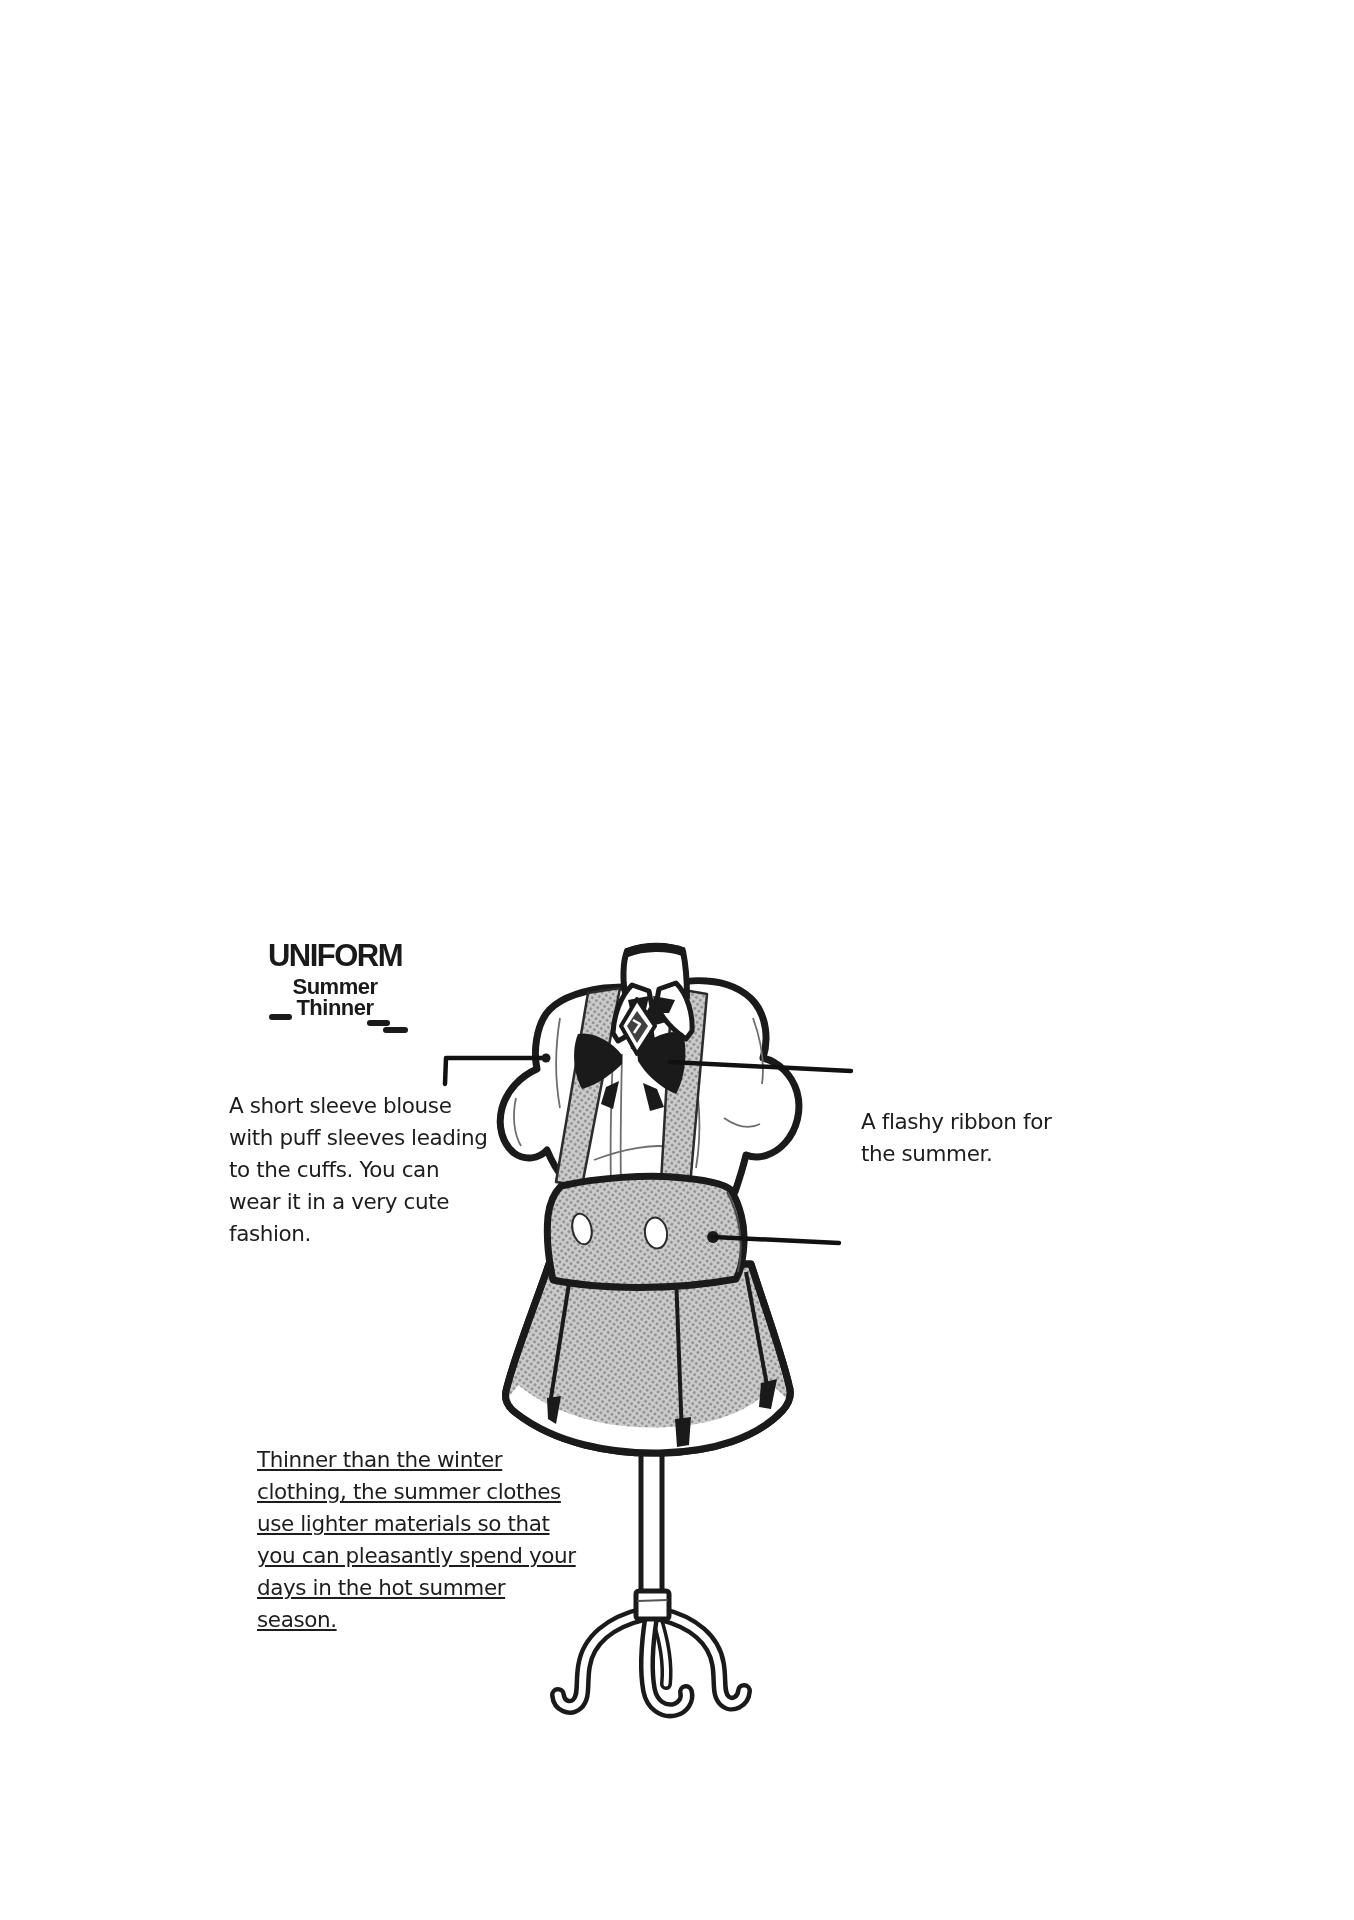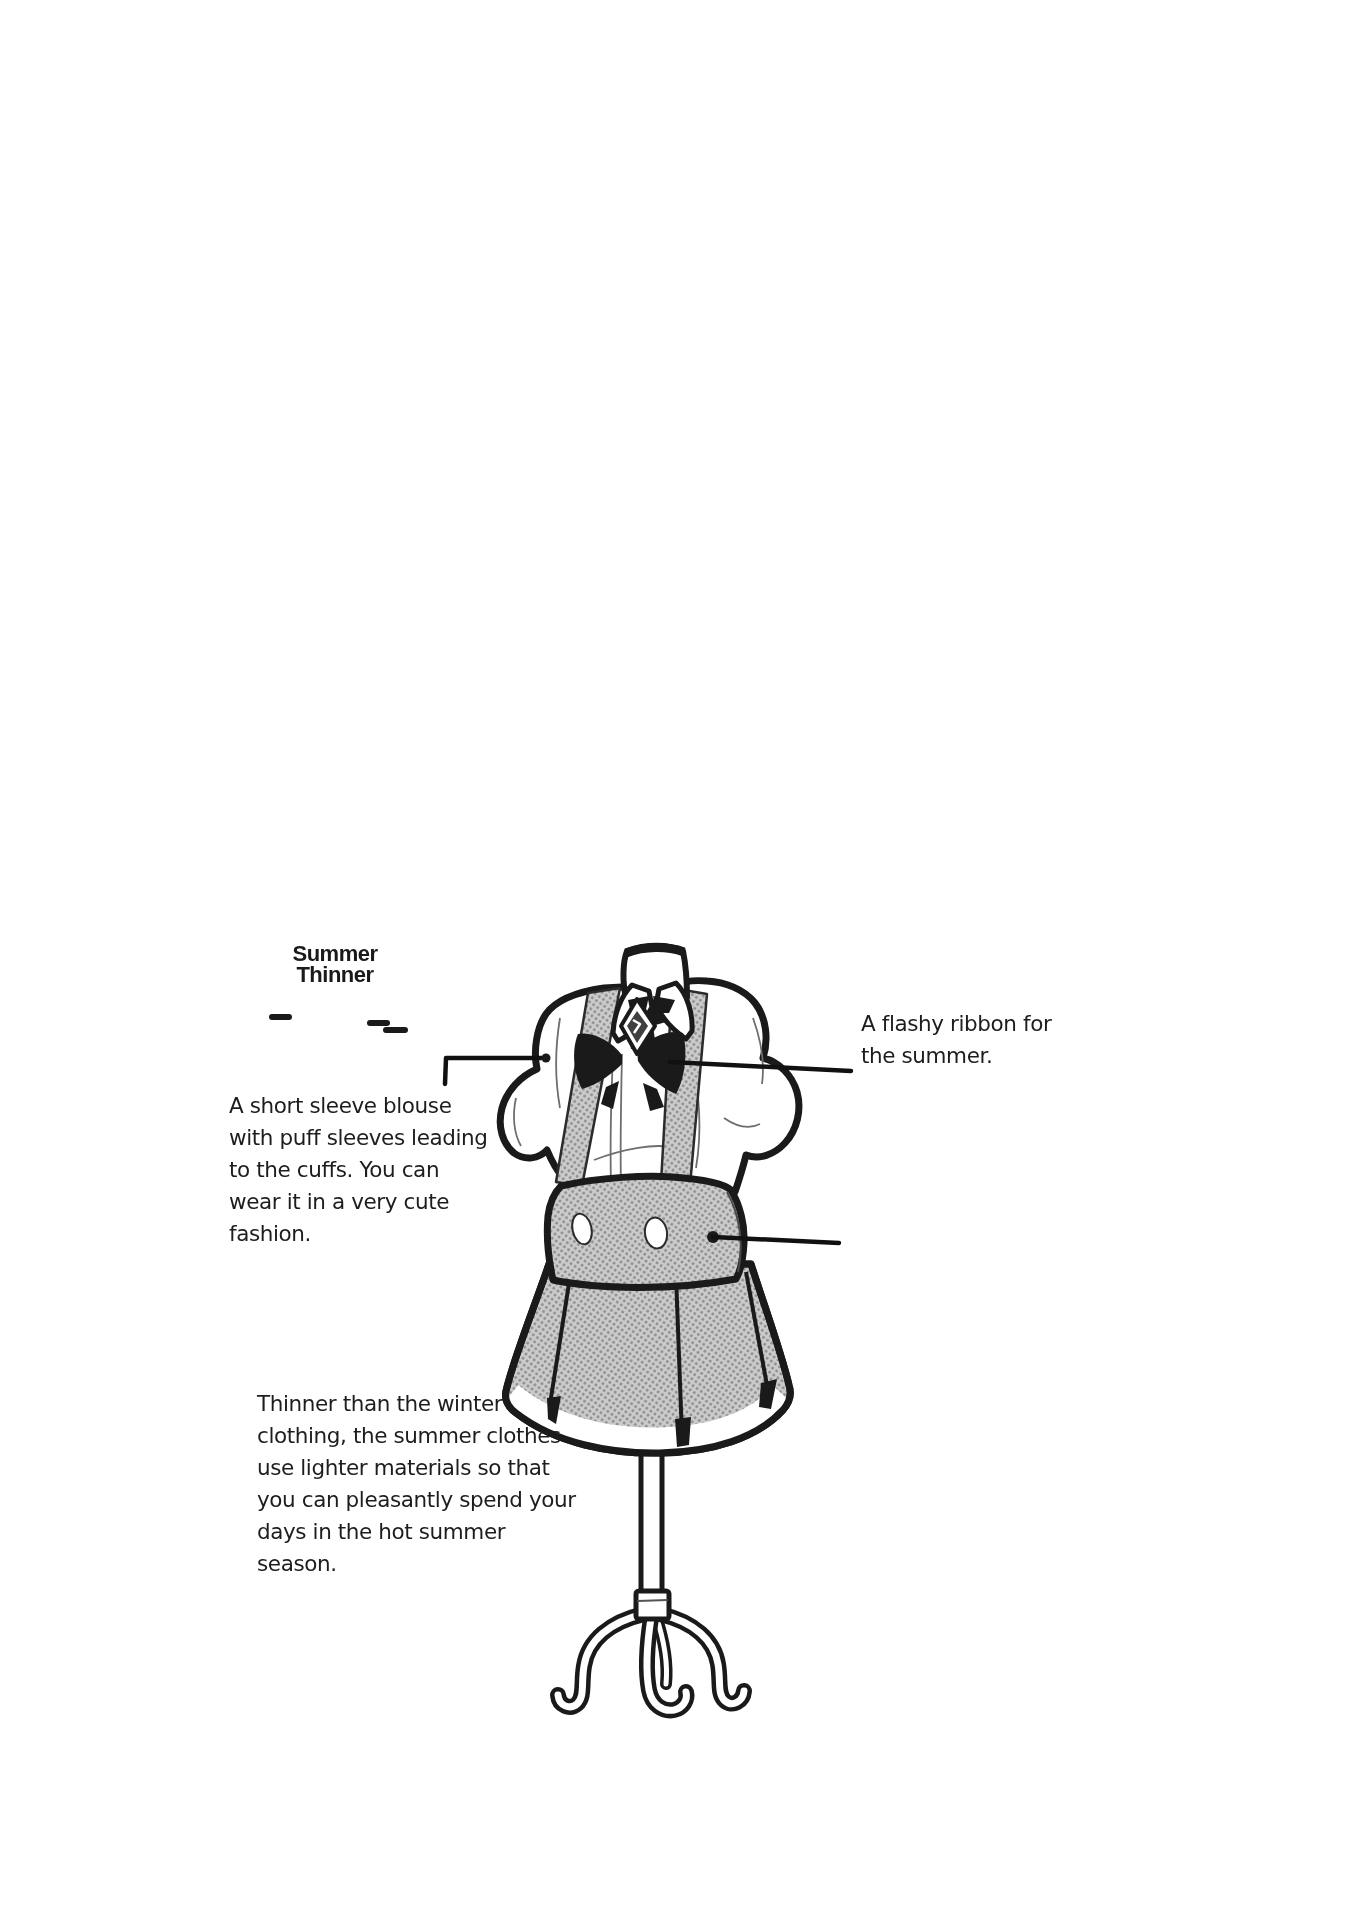--- a/index.html
+++ b/index.html
@@ -28,23 +28,23 @@
   .subtitle-wrap{margin-top:4px;}
   .dash{position:absolute;height:6px;background:var(--ink);border-radius:3px;}
   #dash-a{left:269px;top:1014px;width:23px;}
   #dash-b{left:367px;top:1020px;width:23px;}
   #dash-c{left:383px;top:1027px;width:25px;}
 
   
   .note{position:absolute;font-family:"DejaVu Sans",sans-serif;font-size:21.5px;line-height:32px;
         letter-spacing:-0.4px;color:var(--text);white-space:pre-line;}
   #note-blouse{left:218px;top:1090px;width:300px;margin-left:11px;}
-  #note-ribbon{left:861px;top:1008px;width:260px;}
+  #note-ribbon{left:861px;top:1106px;width:260px;}
   #note-overalls{left:856px;top:1174px;width:380px;line-height:31.5px;}
-  #note-season{left:257px;top:1388px;width:340px;}
+  #note-season{left:257px;top:1444px;width:340px;text-decoration:underline;}
 </style>
 </head>
 <body>
 
 <div class="page">
 
   <svg class="art" viewBox="0 0 1354 1920" xmlns="http://www.w3.org/2000/svg">
     <defs>
       <pattern id="tonePattern" width="5" height="5" patternUnits="userSpaceOnUse" patternTransform="rotate(35)">
         <rect width="5" height="5" class="tone-bg"></rect>
@@ -139,20 +139,21 @@
     <g stroke="#111111" stroke-width="4.5" stroke-linecap="round" stroke-linejoin="round">
       <path d="M 445,1084 L 446,1058 L 542,1058" class="f-none"></path>
       <circle cx="546" cy="1058" r="4.5" class="f-ink" stroke="none"></circle>
       <line x1="670" y1="1062" x2="851" y2="1071"></line>
       <circle cx="713" cy="1237" r="6" class="f-ink" stroke="none"></circle>
       <line x1="713" y1="1237" x2="839" y2="1243"></line>
     </g>
   </svg>
 
   <div class="title-block">
+    <div class="title-line">UNIFORM</div>
     <div class="subtitle-wrap">
       <div class="subtitle-line">Summer</div>
       <div class="subtitle-line">Thinner</div>
     </div>
   </div>
   <div class="dash" id="dash-a"></div>
   <div class="dash" id="dash-b"></div>
   <div class="dash" id="dash-c"></div>
 
   <div class="note" id="note-blouse">A short sleeve blouse

